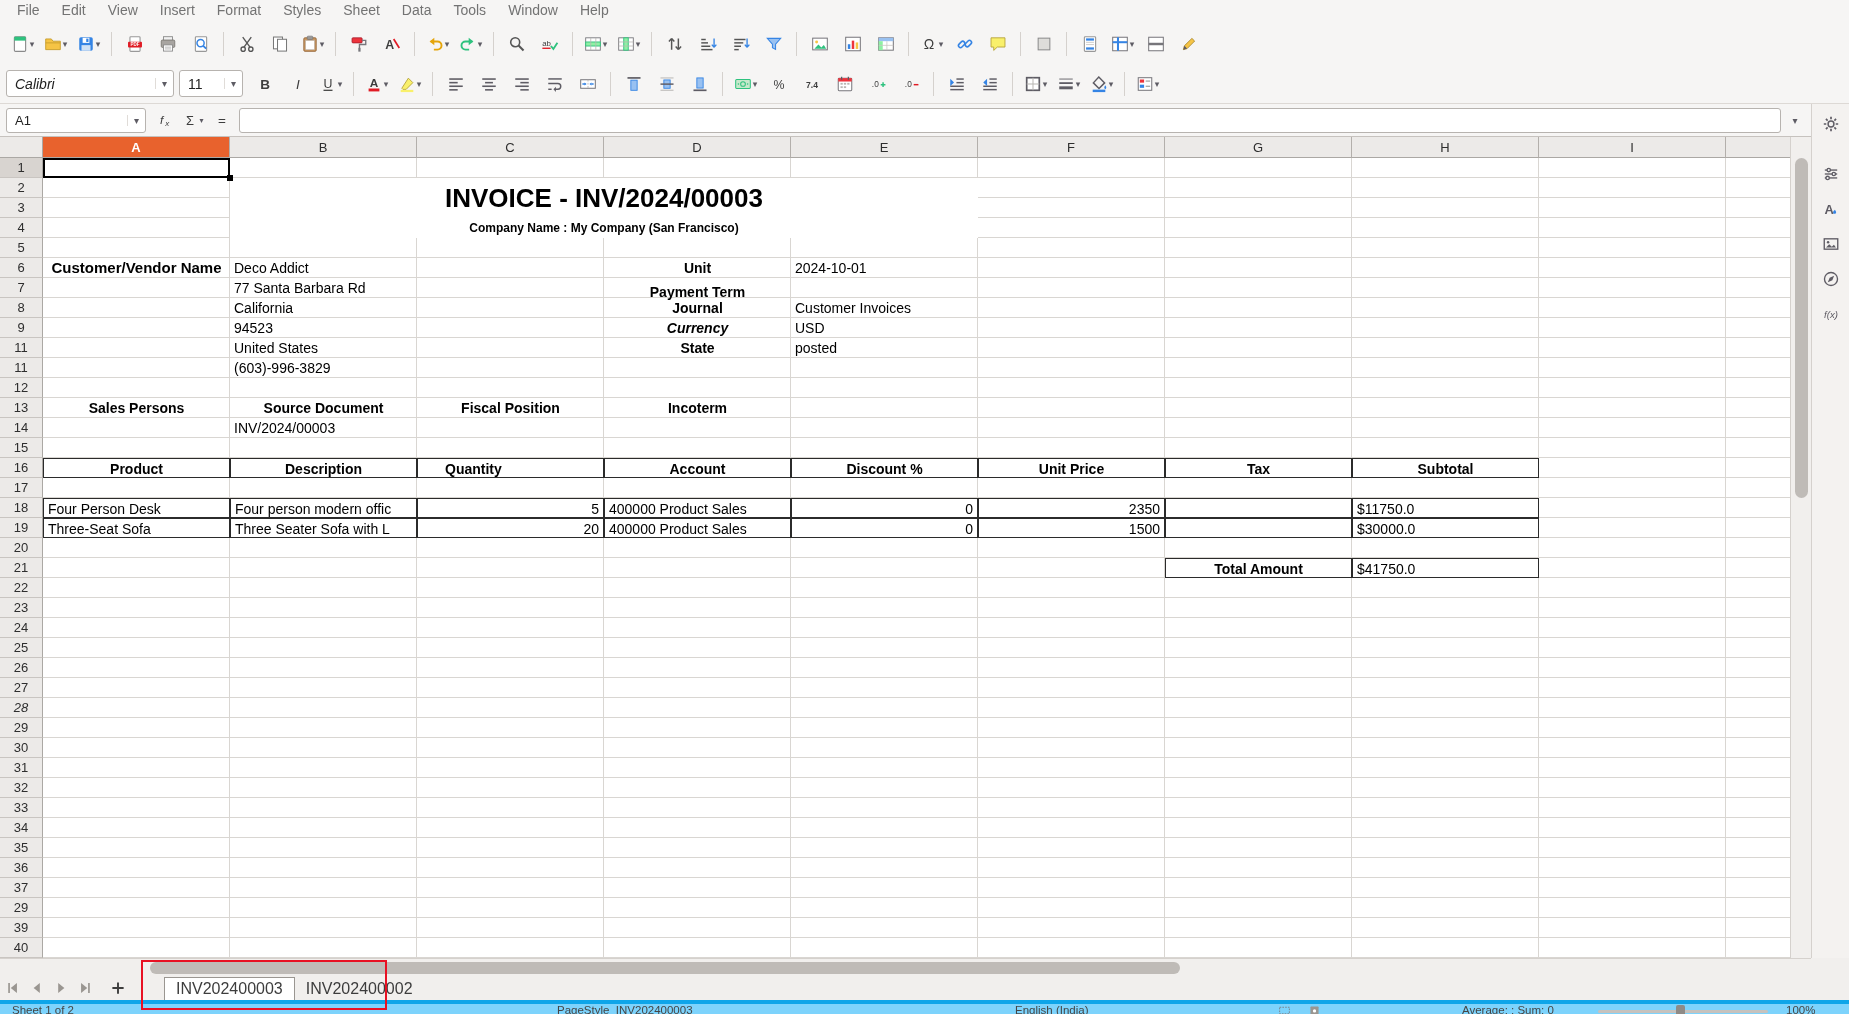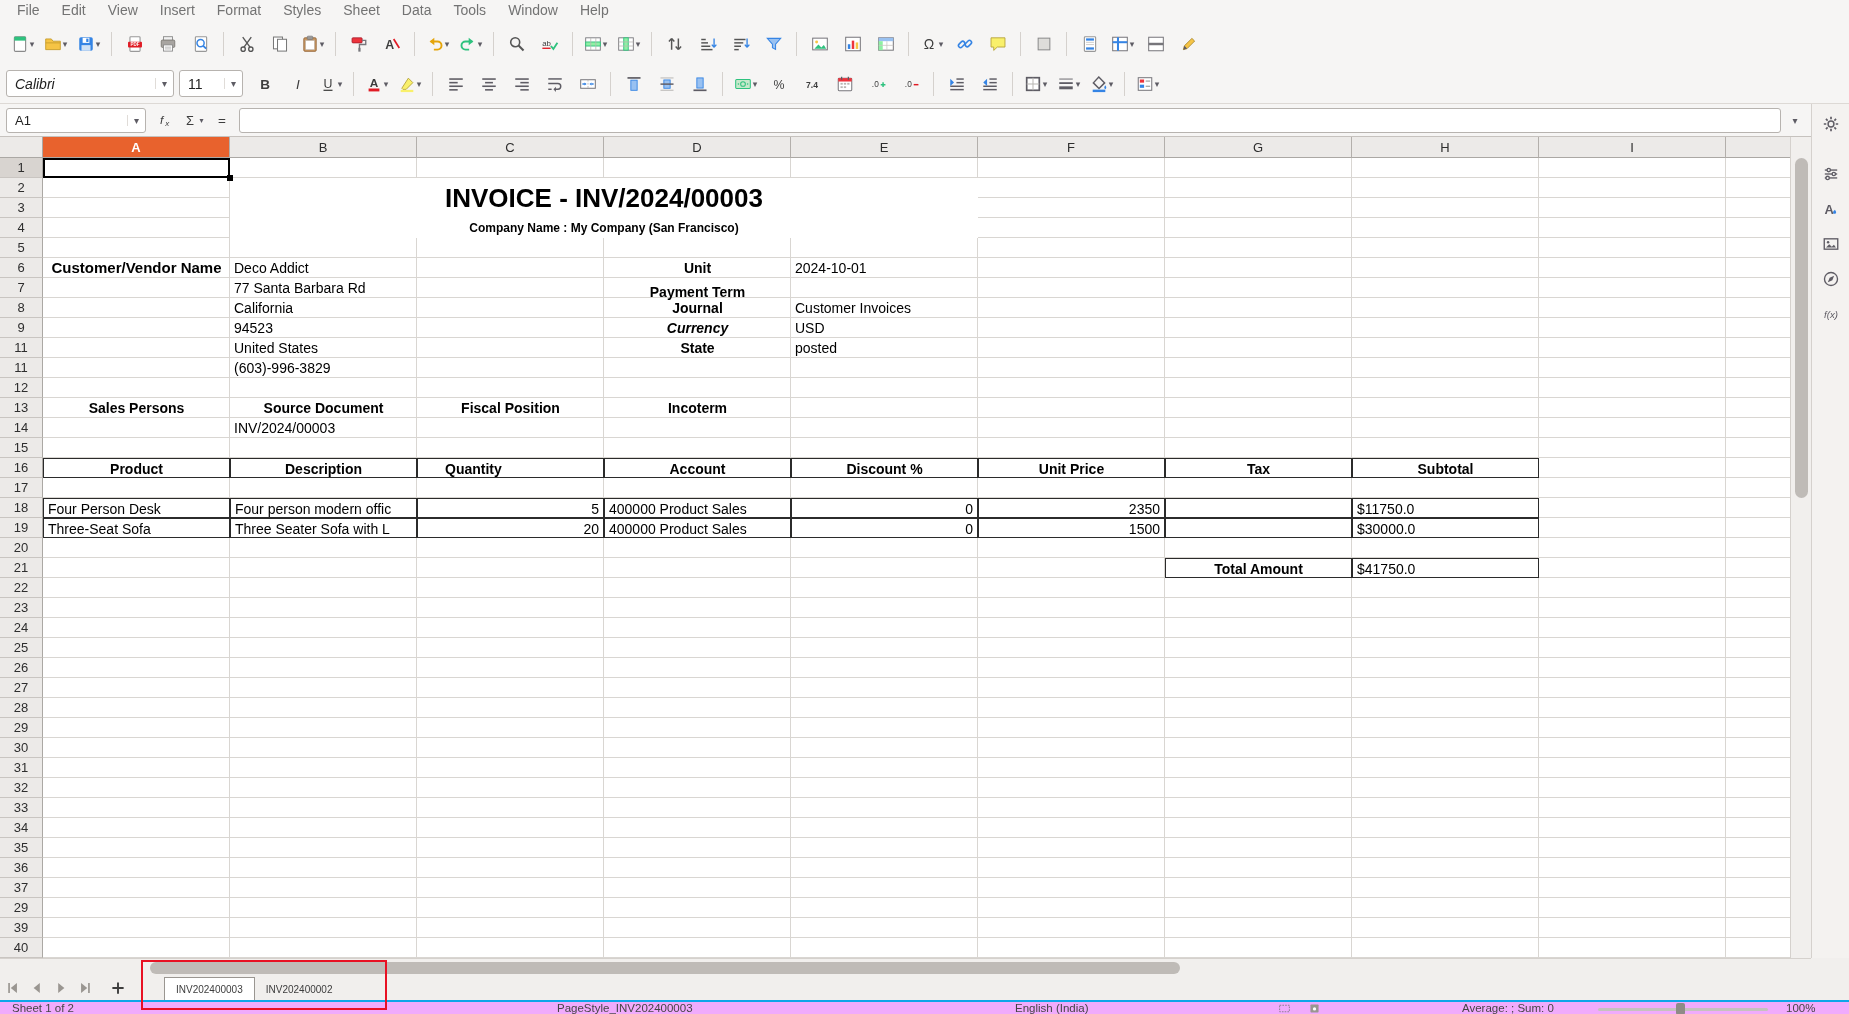--- a/index.html
+++ b/index.html
@@ -53,24 +53,24 @@
 #scroll-corner{position:absolute;left:1811px;top:958px;width:38px;height:18px;background:#f1efed}
 
 #sidebar{position:absolute;left:1811px;top:104px;width:38px;height:854px;background:#f4f2f0;border-left:1px solid #d5d1cd;display:flex;flex-direction:column;align-items:center;padding-top:6px}
 .side-btn{width:28px;height:28px;display:flex;align-items:center;justify-content:center;border-radius:4px;margin-bottom:7px}
 .side-btn.gear{margin-bottom:22px}
 
 #tabbar{position:absolute;left:0;top:976px;width:1849px;height:24px;background:#f1efed;display:flex;align-items:center}
 .tab-nav{width:22px;height:20px;display:flex;align-items:center;justify-content:center;margin-left:2px}
 #add-sheet{width:24px;height:20px;display:flex;align-items:center;justify-content:center;margin-left:10px}
 #tabs{display:flex;align-items:flex-end;height:24px;margin-left:34px}
-.sheet-tab{height:22px;padding:0 11px;display:flex;align-items:center;font-size:10px;color:#3d3d3d;white-space:nowrap}
+.sheet-tab{height:22px;padding:0 11px;display:flex;align-items:center;font-size:16px;color:#3d3d3d;white-space:nowrap}
 .sheet-tab.active{background:#fff;border:1px solid #9a9691;border-bottom:none;height:23px}
 
-#statusbar{position:absolute;left:0;top:1000px;width:1849px;height:14px;background:#f0abfc;border-top:2px solid #0ea5e9;font-size:11.5px;color:#454545}
+#statusbar{position:absolute;left:0;top:1000px;width:1849px;height:14px;background:#7dd3fc;border-top:4px solid #0ea5e9;font-size:11.5px;color:#454545}
 .sb{position:absolute;top:0;line-height:13px;white-space:nowrap}
 .sb-ic{position:absolute;top:0;width:14px;height:13px}
 #zoom-slider{position:absolute;top:0;width:170px;height:14px}
 .zs-track{position:absolute;left:0;top:6px;width:170px;height:3px;background:#c6c2be;border-radius:2px}
 .zs-tick{position:absolute;left:84px;top:3px;width:1px;height:9px;background:#8f8b87}
 .zs-thumb{position:absolute;left:78px;top:1px;width:9px;height:12px;background:#8f8b87;border-radius:2px}
 
 #annotation{position:absolute;left:141px;top:960px;width:246px;height:50px;border:2px solid #e81123;z-index:100;pointer-events:none}
 </style>
 </head>
@@ -743,21 +743,21 @@
         <div class="rowhdr" style="top: 340px;">18</div>
         <div class="rowhdr" style="top: 360px;">19</div>
         <div class="rowhdr" style="top: 380px;">20</div>
         <div class="rowhdr" style="top: 400px;">21</div>
         <div class="rowhdr" style="top: 420px;">22</div>
         <div class="rowhdr" style="top: 440px;">23</div>
         <div class="rowhdr" style="top: 460px;">24</div>
         <div class="rowhdr" style="top: 480px;">25</div>
         <div class="rowhdr" style="top: 500px;">26</div>
         <div class="rowhdr" style="top: 520px;">27</div>
-        <div class="rowhdr" style="top: 540px;">28</div>
+        <div class="rowhdr" style="top: 540px; font-style: italic;">28</div>
         <div class="rowhdr" style="top: 560px;">29</div>
         <div class="rowhdr" style="top: 580px;">30</div>
         <div class="rowhdr" style="top: 600px;">31</div>
         <div class="rowhdr" style="top: 620px;">32</div>
         <div class="rowhdr" style="top: 640px;">33</div>
         <div class="rowhdr" style="top: 660px;">34</div>
         <div class="rowhdr" style="top: 680px;">35</div>
         <div class="rowhdr" style="top: 700px;">36</div>
         <div class="rowhdr" style="top: 720px;">37</div>
         <div class="rowhdr" style="top: 740px;">29</div>

